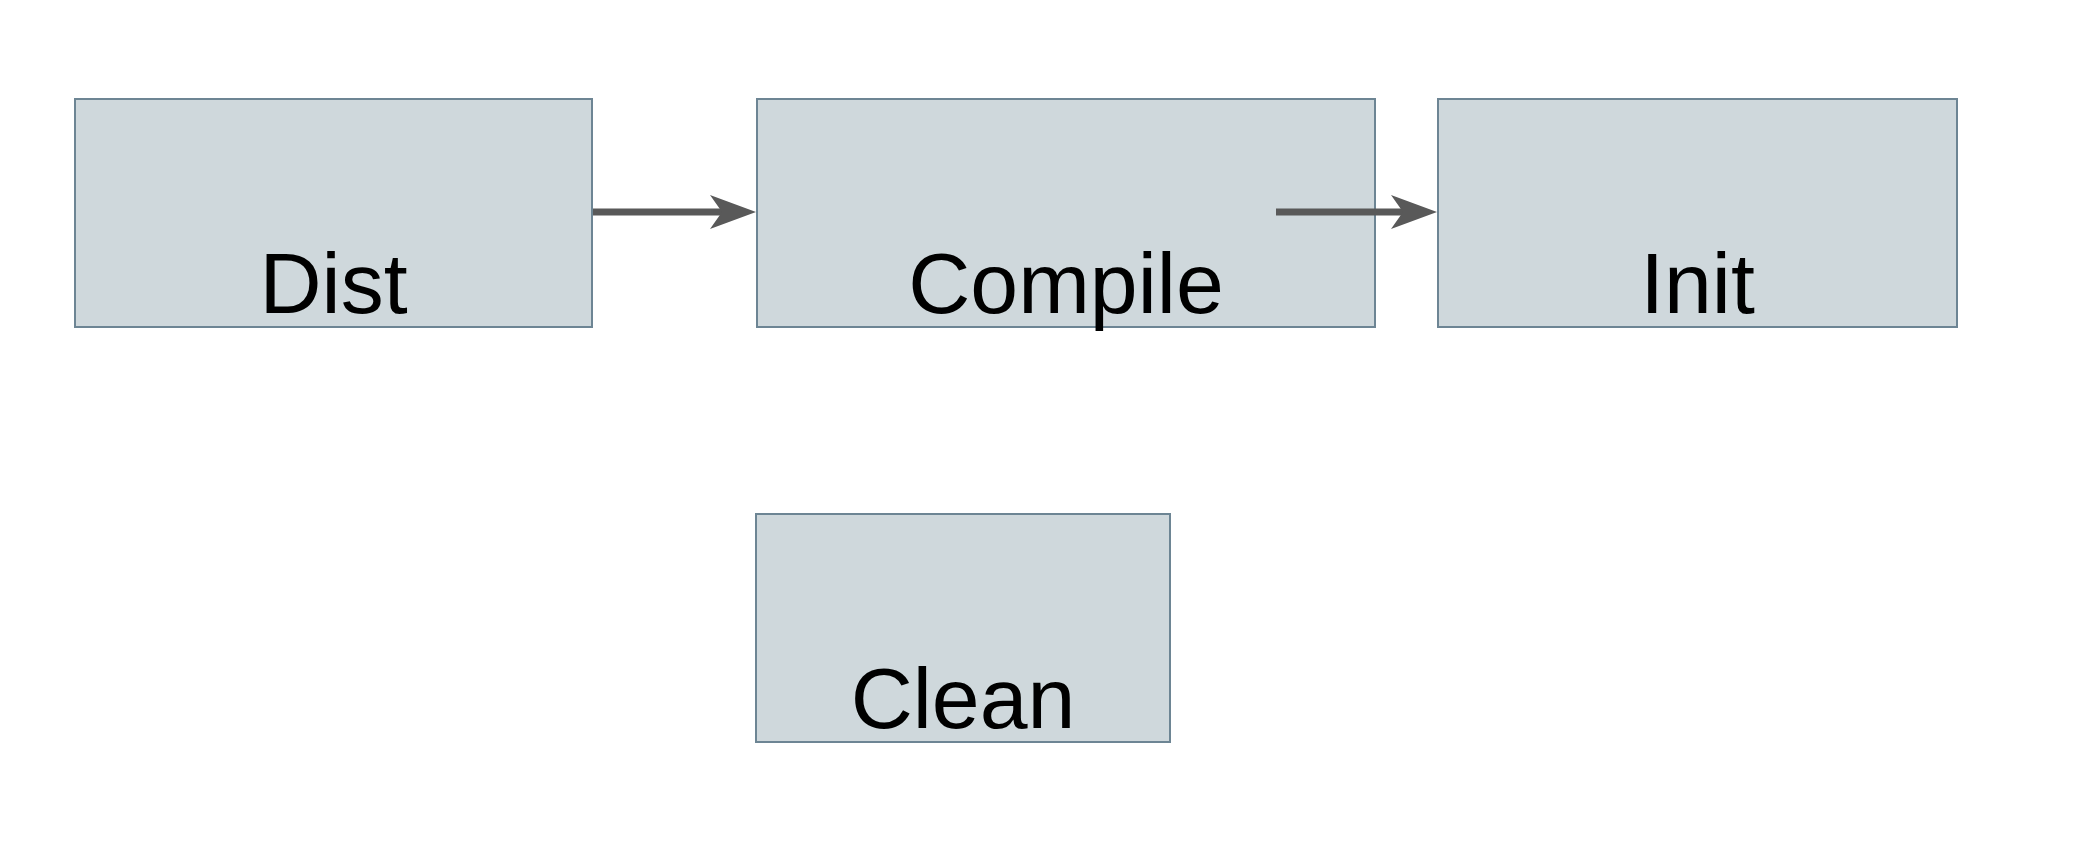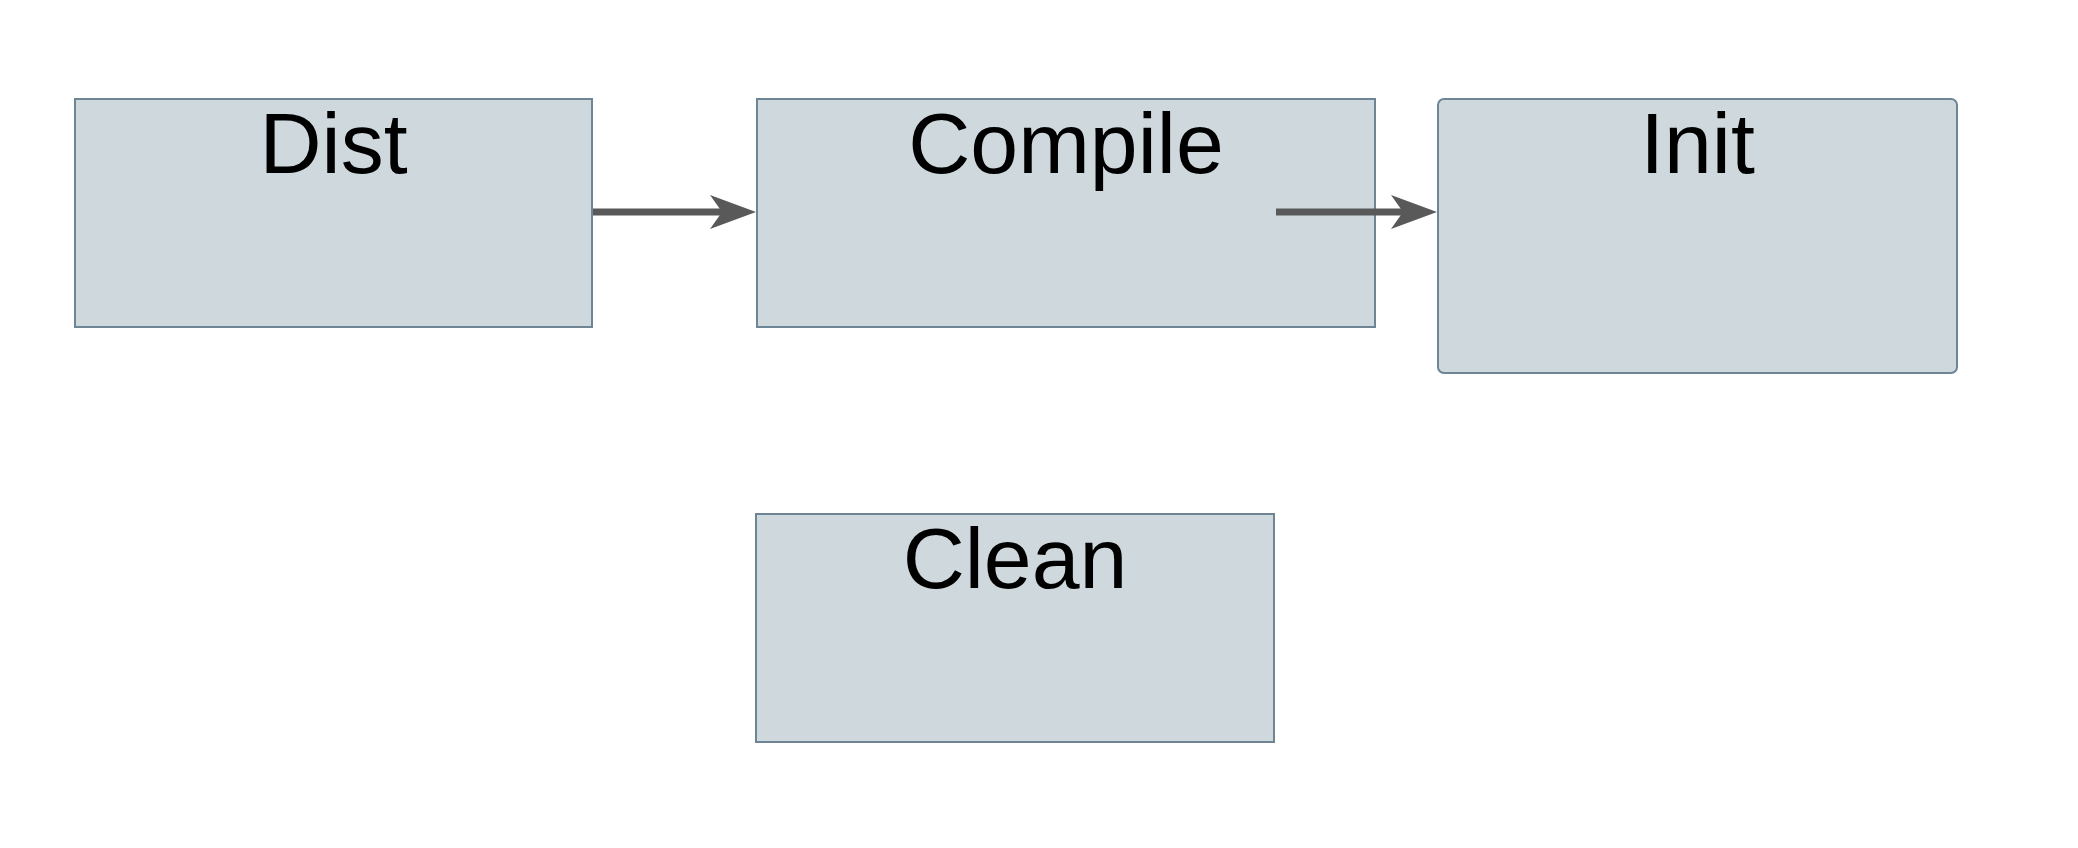--- a/index.html
+++ b/index.html
@@ -14,34 +14,34 @@
     background: var(--background, #ffffff);
     font-family: "Liberation Sans", sans-serif;
     overflow: hidden;
   }
   .node {
     position: absolute;
     box-sizing: border-box;
     background: var(--node-fill, #cfd8dc);
     border: 2px solid var(--node-border, #6d8594);
     display: flex;
-    align-items: flex-start;
+    align-items: flex-end;
     justify-content: center;
   }
   .node .label {
     color: var(--text, #000000);
     font-size: 86px;
     line-height: 1;
     white-space: nowrap;
     user-select: none;
   }
   #node-dist    { left: 74px;   top: 98px;  width: 519px; height: 230px; }
   #node-compile { left: 756px;  top: 98px;  width: 620px; height: 230px; }
-  #node-init    { left: 1437px; top: 98px;  width: 521px; height: 276px; border-radius: 7px; }
-  #node-clean   { left: 755px;  top: 513px; width: 520px; height: 230px; }
+  #node-init    { left: 1437px; top: 98px;  width: 521px; height: 230px; }
+  #node-clean   { left: 755px;  top: 513px; width: 416px; height: 230px; }
   .edge {
     position: absolute;
     overflow: visible;
   }
   #edge-1 { left: 591px;  top: 180px; }
   #edge-2 { left: 1274px; top: 180px; }
 </style>
 </head>
 <body>
 

